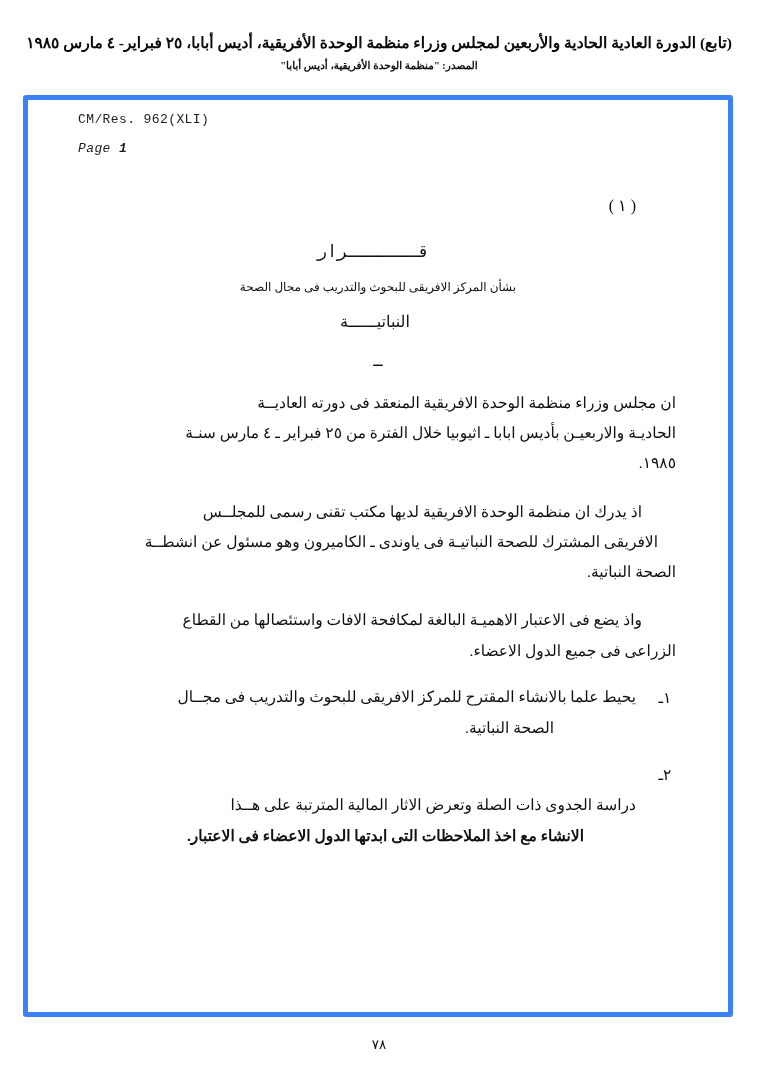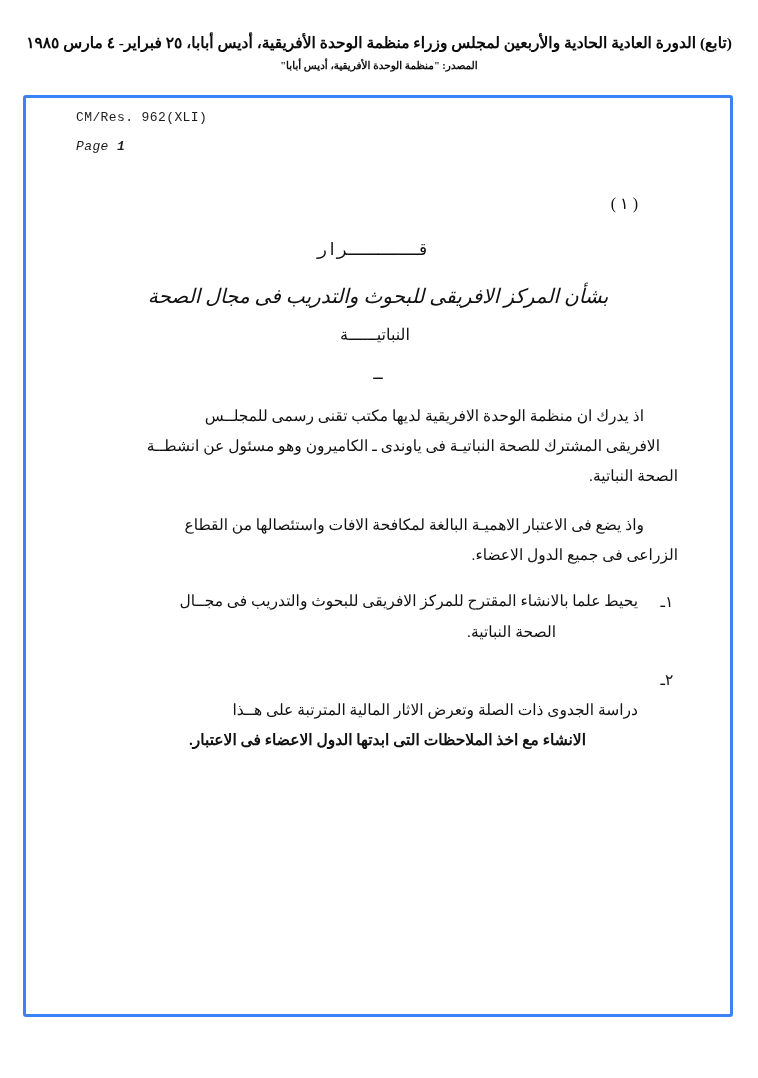--- a/index.html
+++ b/index.html
@@ -45,21 +45,21 @@
     direction: rtl;
     white-space: nowrap;
   }
   
   .frame {
     position: absolute;
     top: 95px;
     left: 23px;
     width: 710px;
     height: 922px;
-    border: 3px solid #3b82f6;
+    border: 5px solid #3b82f6;
     border-radius: 3px;
     box-sizing: border-box;
     background: #ffffff;
   }
   
   .docref {
     position: absolute;
     top: 12px;
     left: 50px;
     direction: ltr;
@@ -90,24 +90,23 @@
     margin-top: 26px;
     text-align: center;
   }
   .title-block .t1 {
     font-size: 17px;
     letter-spacing: 7px;
     padding-right: 10px;
     font-family: Liberation Mono, monospace;
   }
   .title-block .t2 {
-    margin-top: 24px;
-    font-size: 20px;
+    margin-top: 18px;
+    font-size: 12px;
     letter-spacing: 1px;
-    font-style: italic;
   }
   .title-block .t3 {
     margin-top: 17px;
     font-size: 16px;
     letter-spacing: 2px;
     padding-right: 6px;
   }
   .dash {
     margin-top: 20px;
     text-align: center;
@@ -204,20 +203,25 @@
       <div class="numline">( ١ )</div>
 
       <div class="title-block">
         <div class="t1">قـــــــرار</div>
         <div class="t2">بشأن المركز الافريقى للبحوث والتدريب فى مجال الصحة</div>
         <div class="t3">النباتيــــــة</div>
       </div>
 
       <div class="dash">ــ</div>
 
+      <div class="para">
+        <span class="l">ان مجلس وزراء منظمة الوحدة الافريقية المنعقد فى دورته العاديــة</span>
+        <span class="l">الحاديـة والاربعيـن بأديس ابابا ـ اثيوبيا خلال الفترة من ٢٥ فبراير ـ ٤ مارس سنـة</span>
+        <span class="l right-0">١٩٨٥.</span>
+      </div>
 
       <div class="para">
         <span class="l indent-1">اذ يدرك ان منظمة الوحدة الافريقية لديها مكتب تقنى رسمى للمجلــس</span>
         <span class="l indent-2">الافريقى المشترك للصحة النباتيـة فى ياوندى ـ الكاميرون وهو مسئول عن انشطــة</span>
         <span class="l right-0">الصحة النباتية.</span>
       </div>
 
       <div class="para">
         <span class="l indent-1">واذ يضع فى الاعتبار الاهميـة البالغة لمكافحة الافات واستئصالها من القطاع</span>
         <span class="l right-0">الزراعى فى جميع الدول الاعضاء.</span>
@@ -240,13 +244,14 @@
             <span class="marker">٢ـ</span>
           </div>
           <span class="cont">دراسة الجدوى ذات الصلة وتعرض الاثار المالية المترتبة على هــذا</span>
           <span class="cont ind">الانشاء مع اخذ الملاحظات التى ابدتها الدول الاعضاء فى الاعتبار.</span>
         </div>
       </div>
 
     </div>
   </div>
 
+  <div class="folio">٧٨</div>
 </div>
 
 </body></html>

